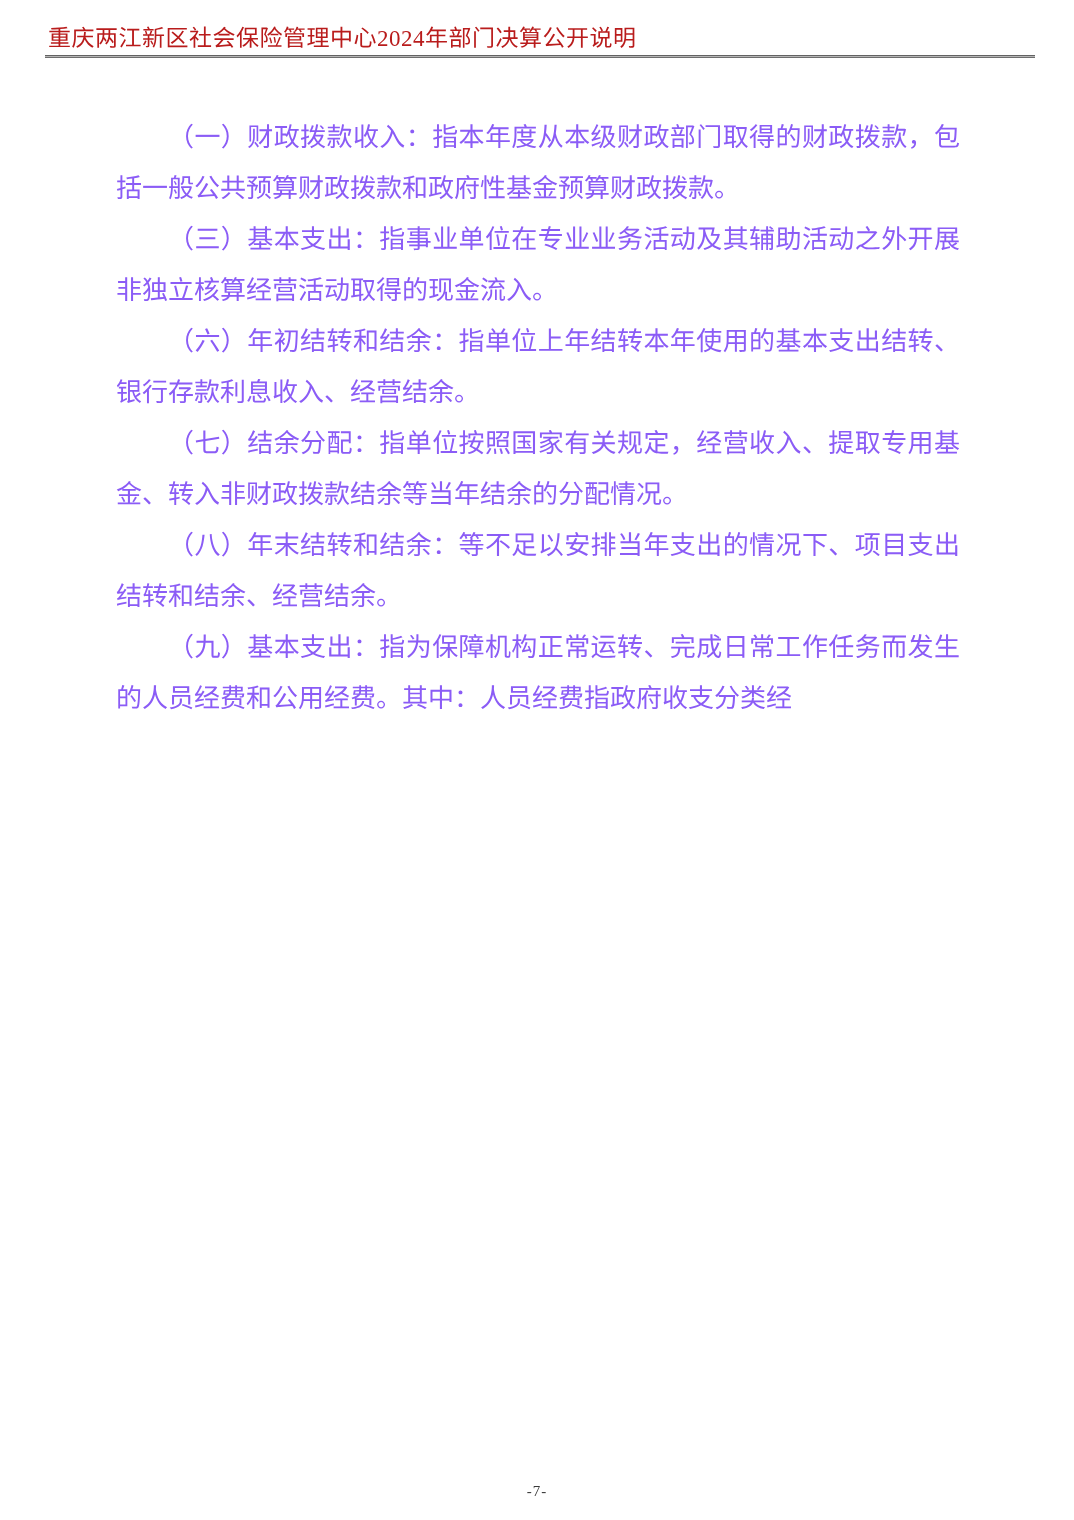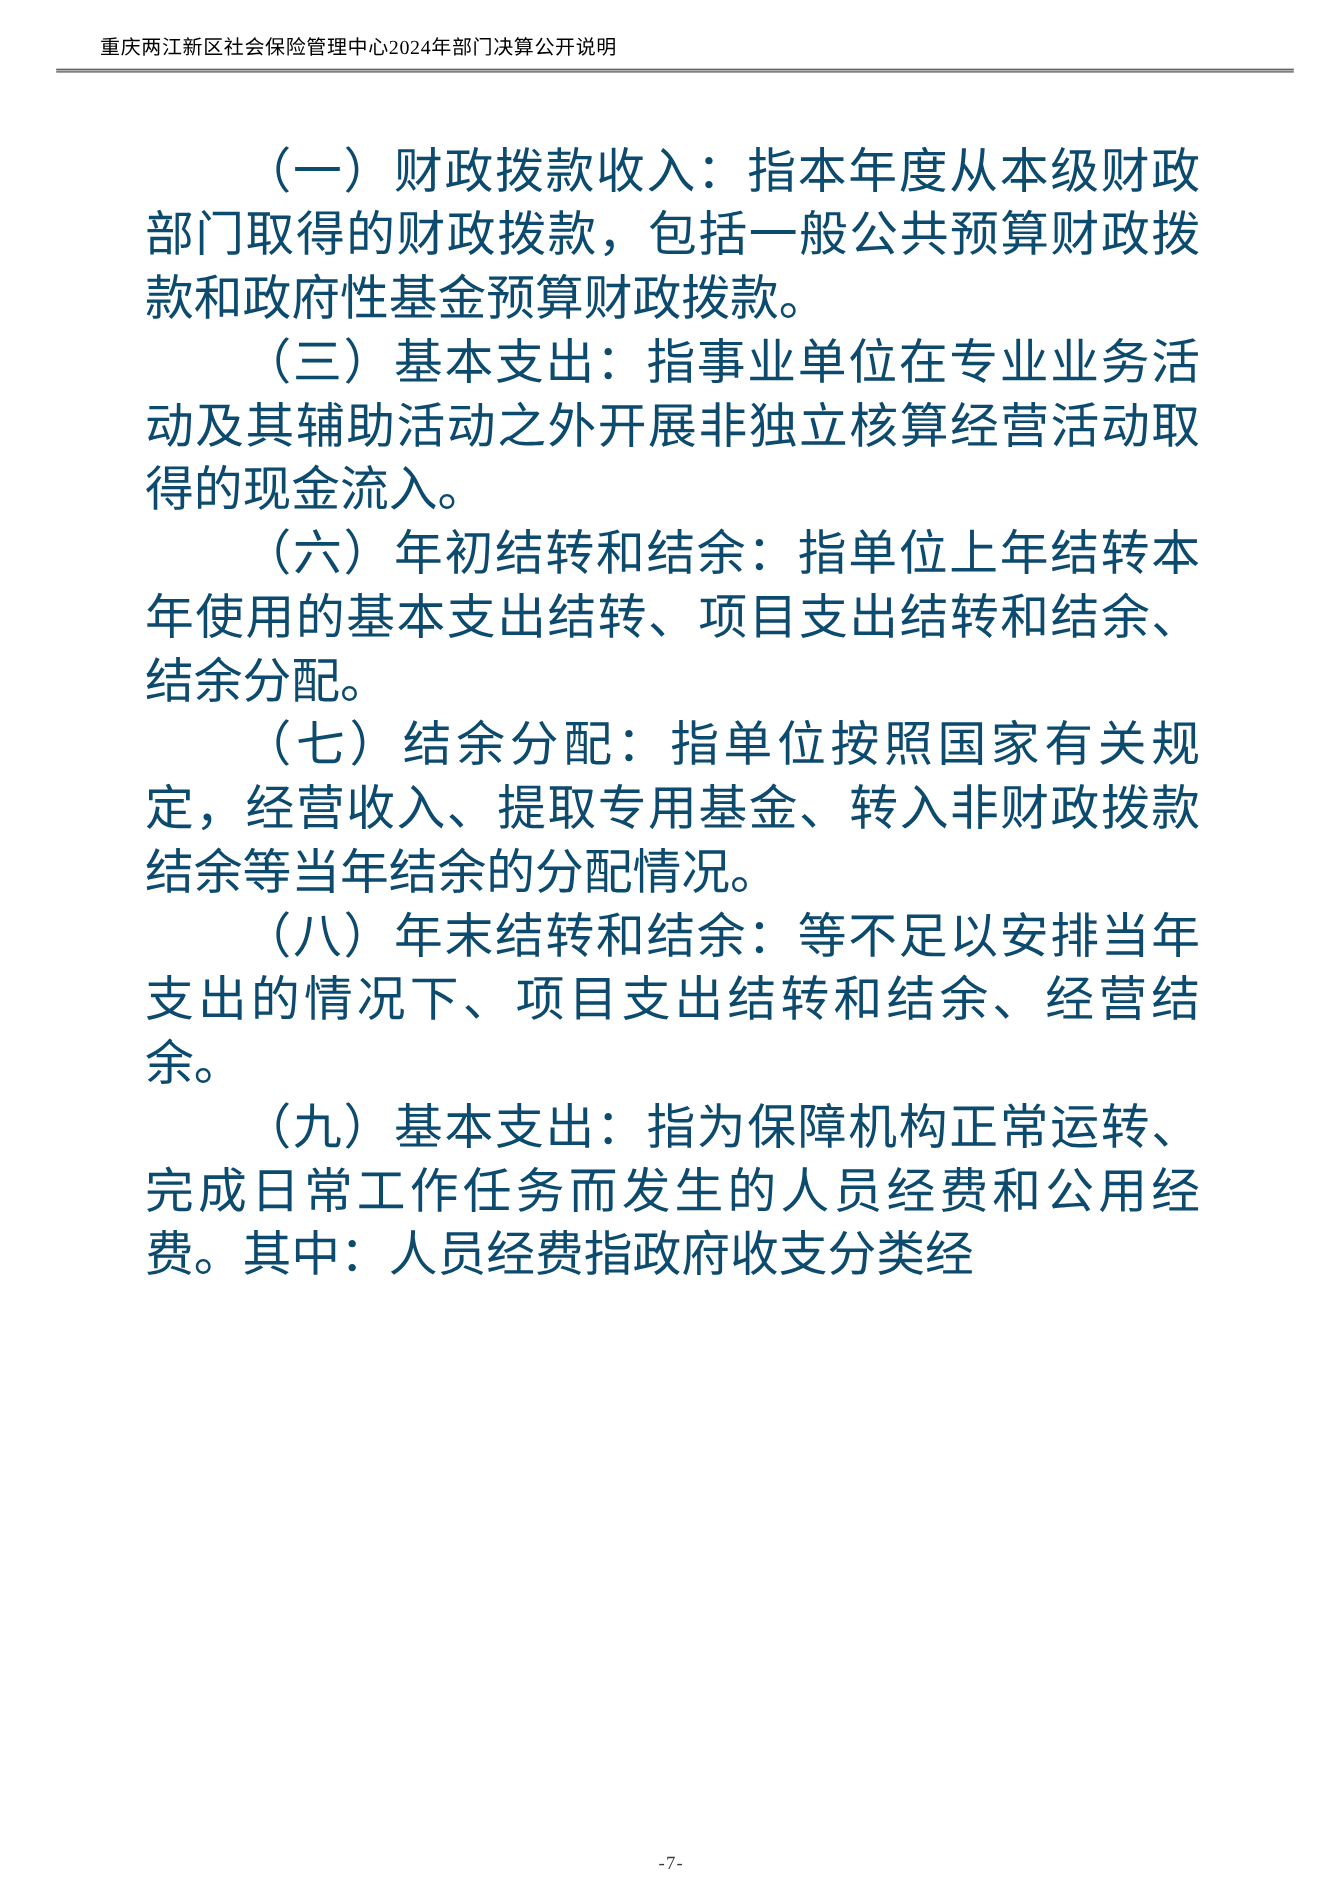--- a/index.html
+++ b/index.html
@@ -16,44 +16,43 @@
     color: #1c1c1c;
     overflow: hidden;
   }
   .page-header {
     position: absolute;
     left: 45px;
     right: 39px;
     top: 28px;
   }
   .header-title {
-    font-size: 16px;
+    font-size: 23px;
     line-height: 22px;
-    color: #000000;
+    color: #b91c1c;
     letter-spacing: 0.5px;
     padding-left: 3px;
-    margin-left: 32px;
   }
   .header-rule {
     margin-top: 5px;
     height: 1px;
     background: #b5b5b5;
     border-top: 1px solid #636363;
     border-bottom: 1px solid #6e6e6e;
   }
   .doc-body {
     position: absolute;
     left: 116px;
     width: 844px;
     top: 112px;
-    font-size: 39px;
+    font-size: 26px;
     line-height: 51px;
     text-align: justify;
     text-justify: inter-ideograph;
-    color: #0c4a6e;
+    color: #8b5cf6;
   }
   .doc-body p {
     margin: 0;
     padding: 0;
     text-indent: 2em;
   }
   .page-footer {
     position: absolute;
     left: 0;
     right: 0;
@@ -72,21 +71,21 @@
 <div class="page">
 
   <div class="page-header">
     <div class="header-title">重庆两江新区社会保险管理中心2024年部门决算公开说明</div>
     <div class="header-rule"></div>
   </div>
 
   <div class="doc-body">
     <p>（一）财政拨款收入：指本年度从本级财政部门取得的财政拨款，包括一般公共预算财政拨款和政府性基金预算财政拨款。</p>
     <p>（三）基本支出：指事业单位在专业业务活动及其辅助活动之外开展非独立核算经营活动取得的现金流入。</p>
-    <p>（六）年初结转和结余：指单位上年结转本年使用的基本支出结转、项目支出结转和结余、结余分配。</p>
+    <p>（六）年初结转和结余：指单位上年结转本年使用的基本支出结转、银行存款利息收入、经营结余。</p>
     <p>（七）结余分配：指单位按照国家有关规定，经营收入、提取专用基金、转入非财政拨款结余等当年结余的分配情况。</p>
     <p>（八）年末结转和结余：等不足以安排当年支出的情况下、项目支出结转和结余、经营结余。</p>
     <p>（九）基本支出：指为保障机构正常运转、完成日常工作任务而发生的人员经费和公用经费。其中：人员经费指政府收支分类经</p>
   </div>
 
   <div class="page-footer">
     <span class="page-number">-7-</span>
   </div>
 
 </div>

